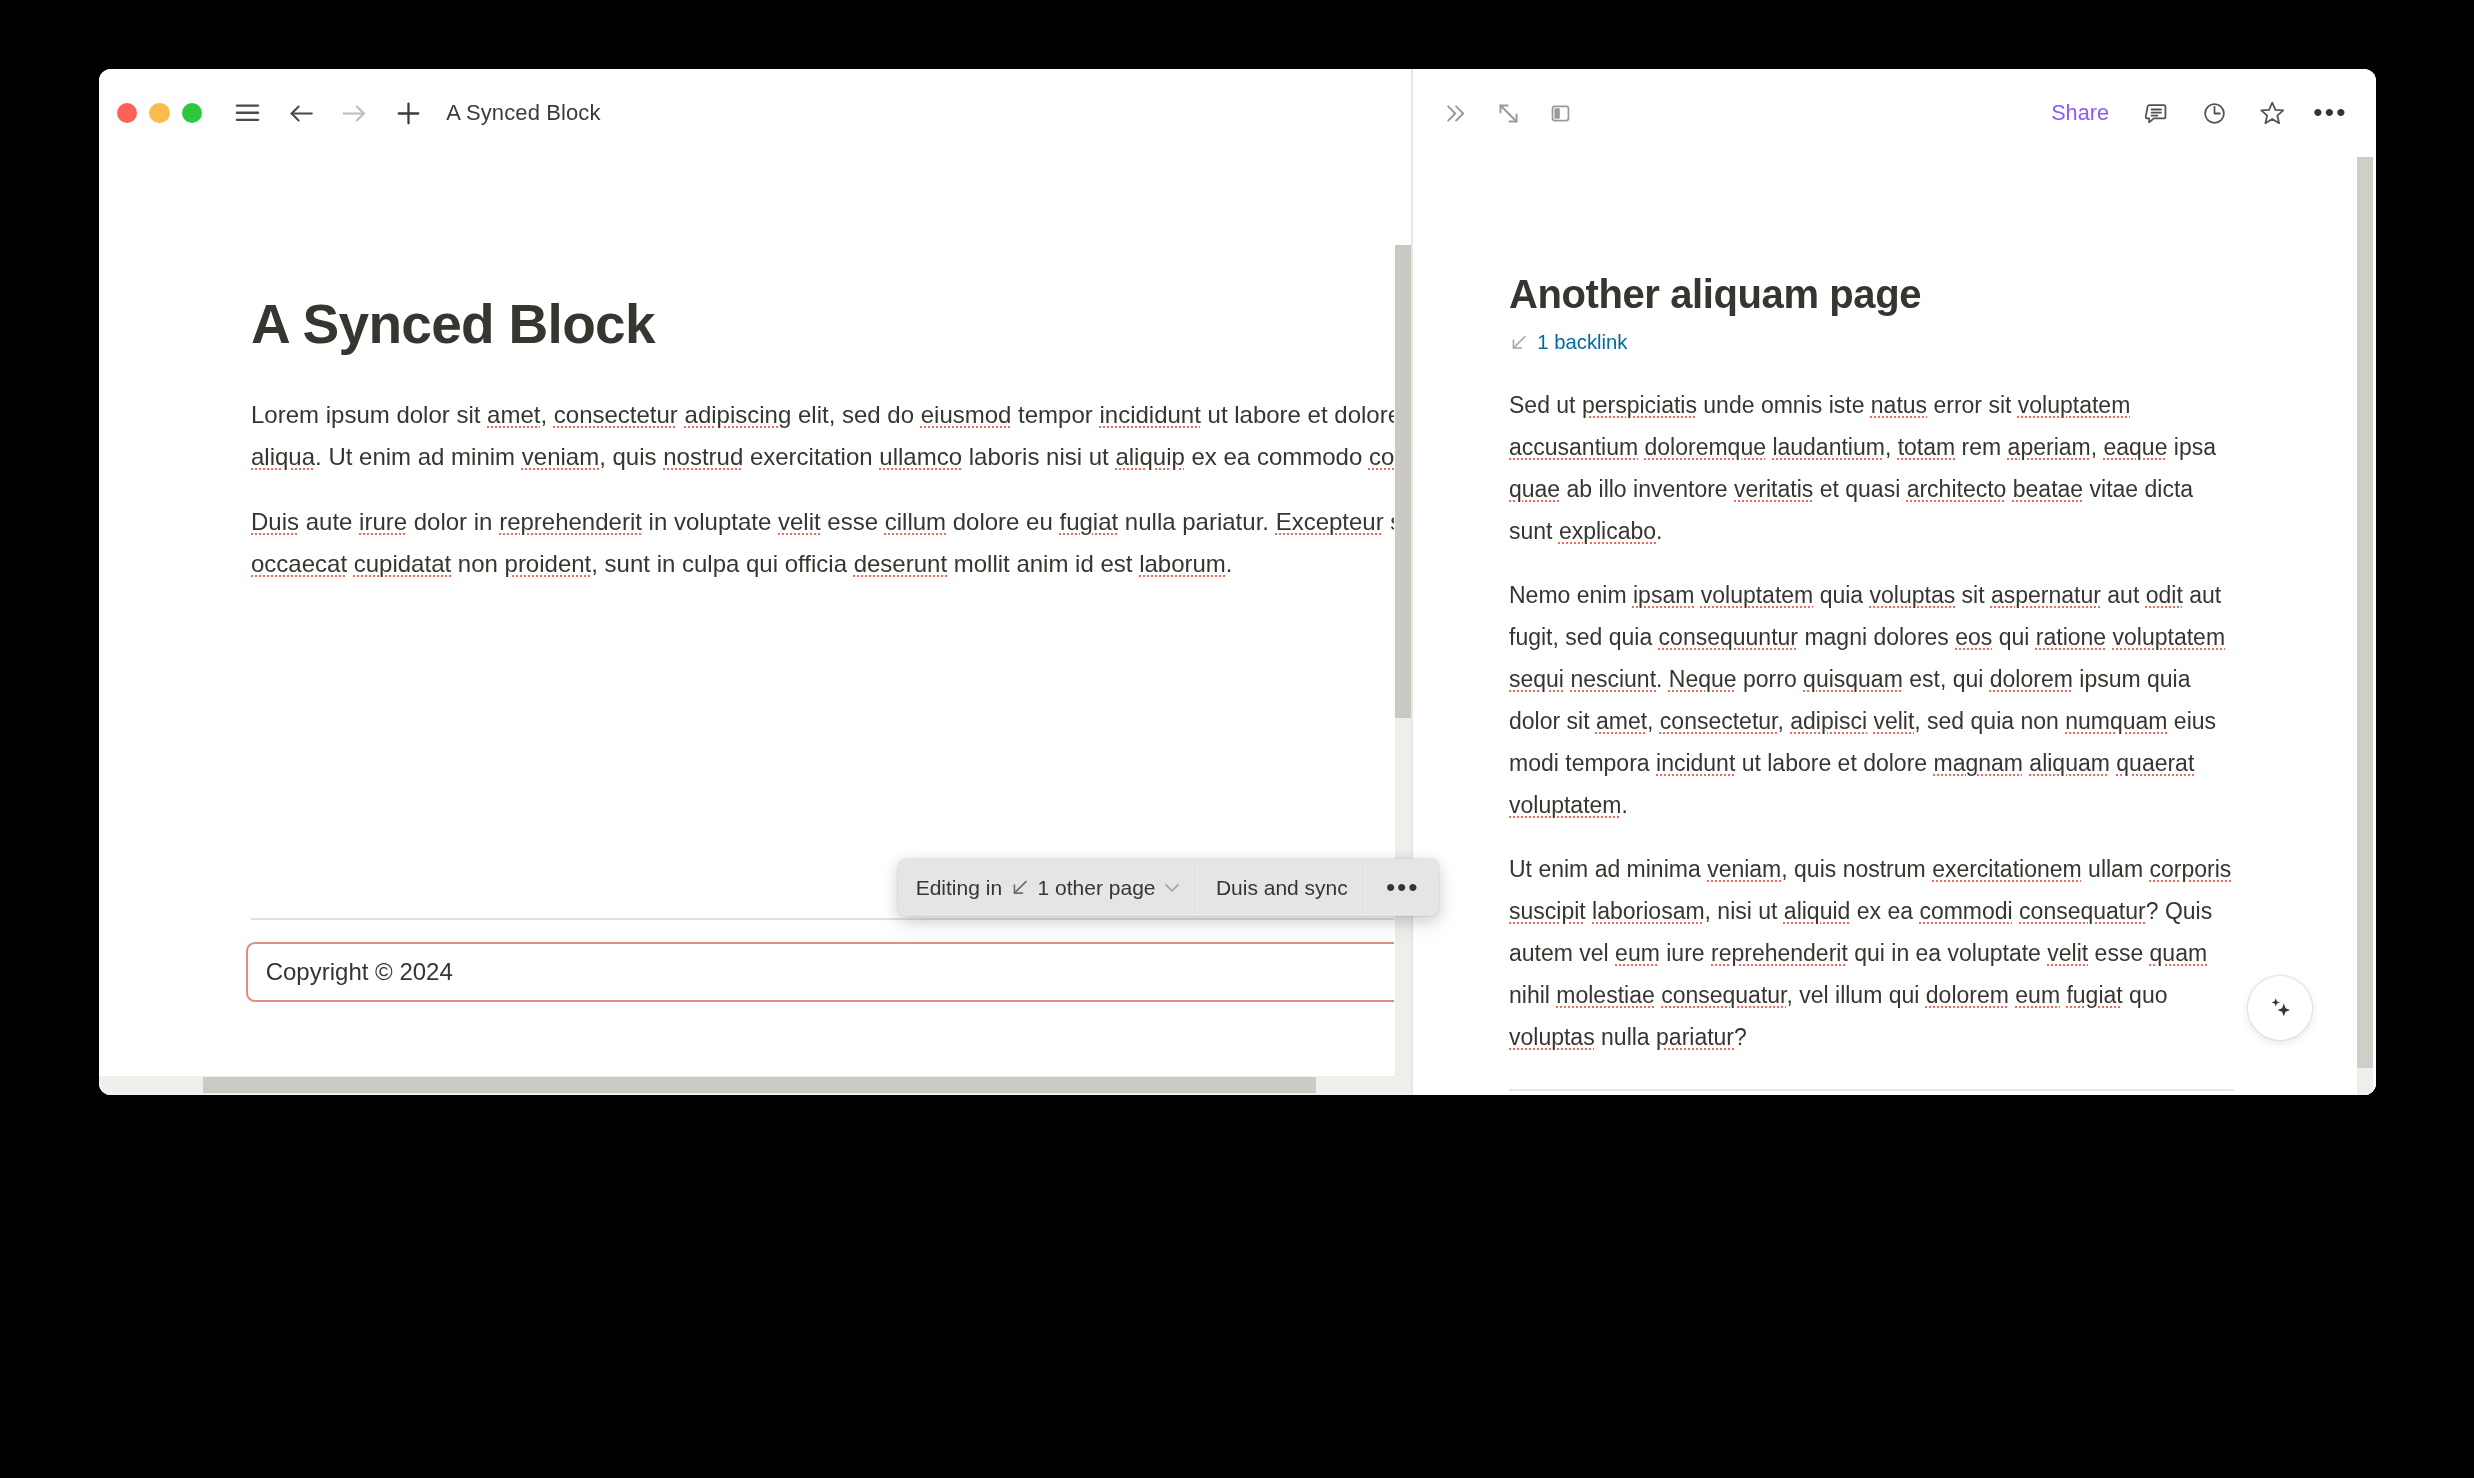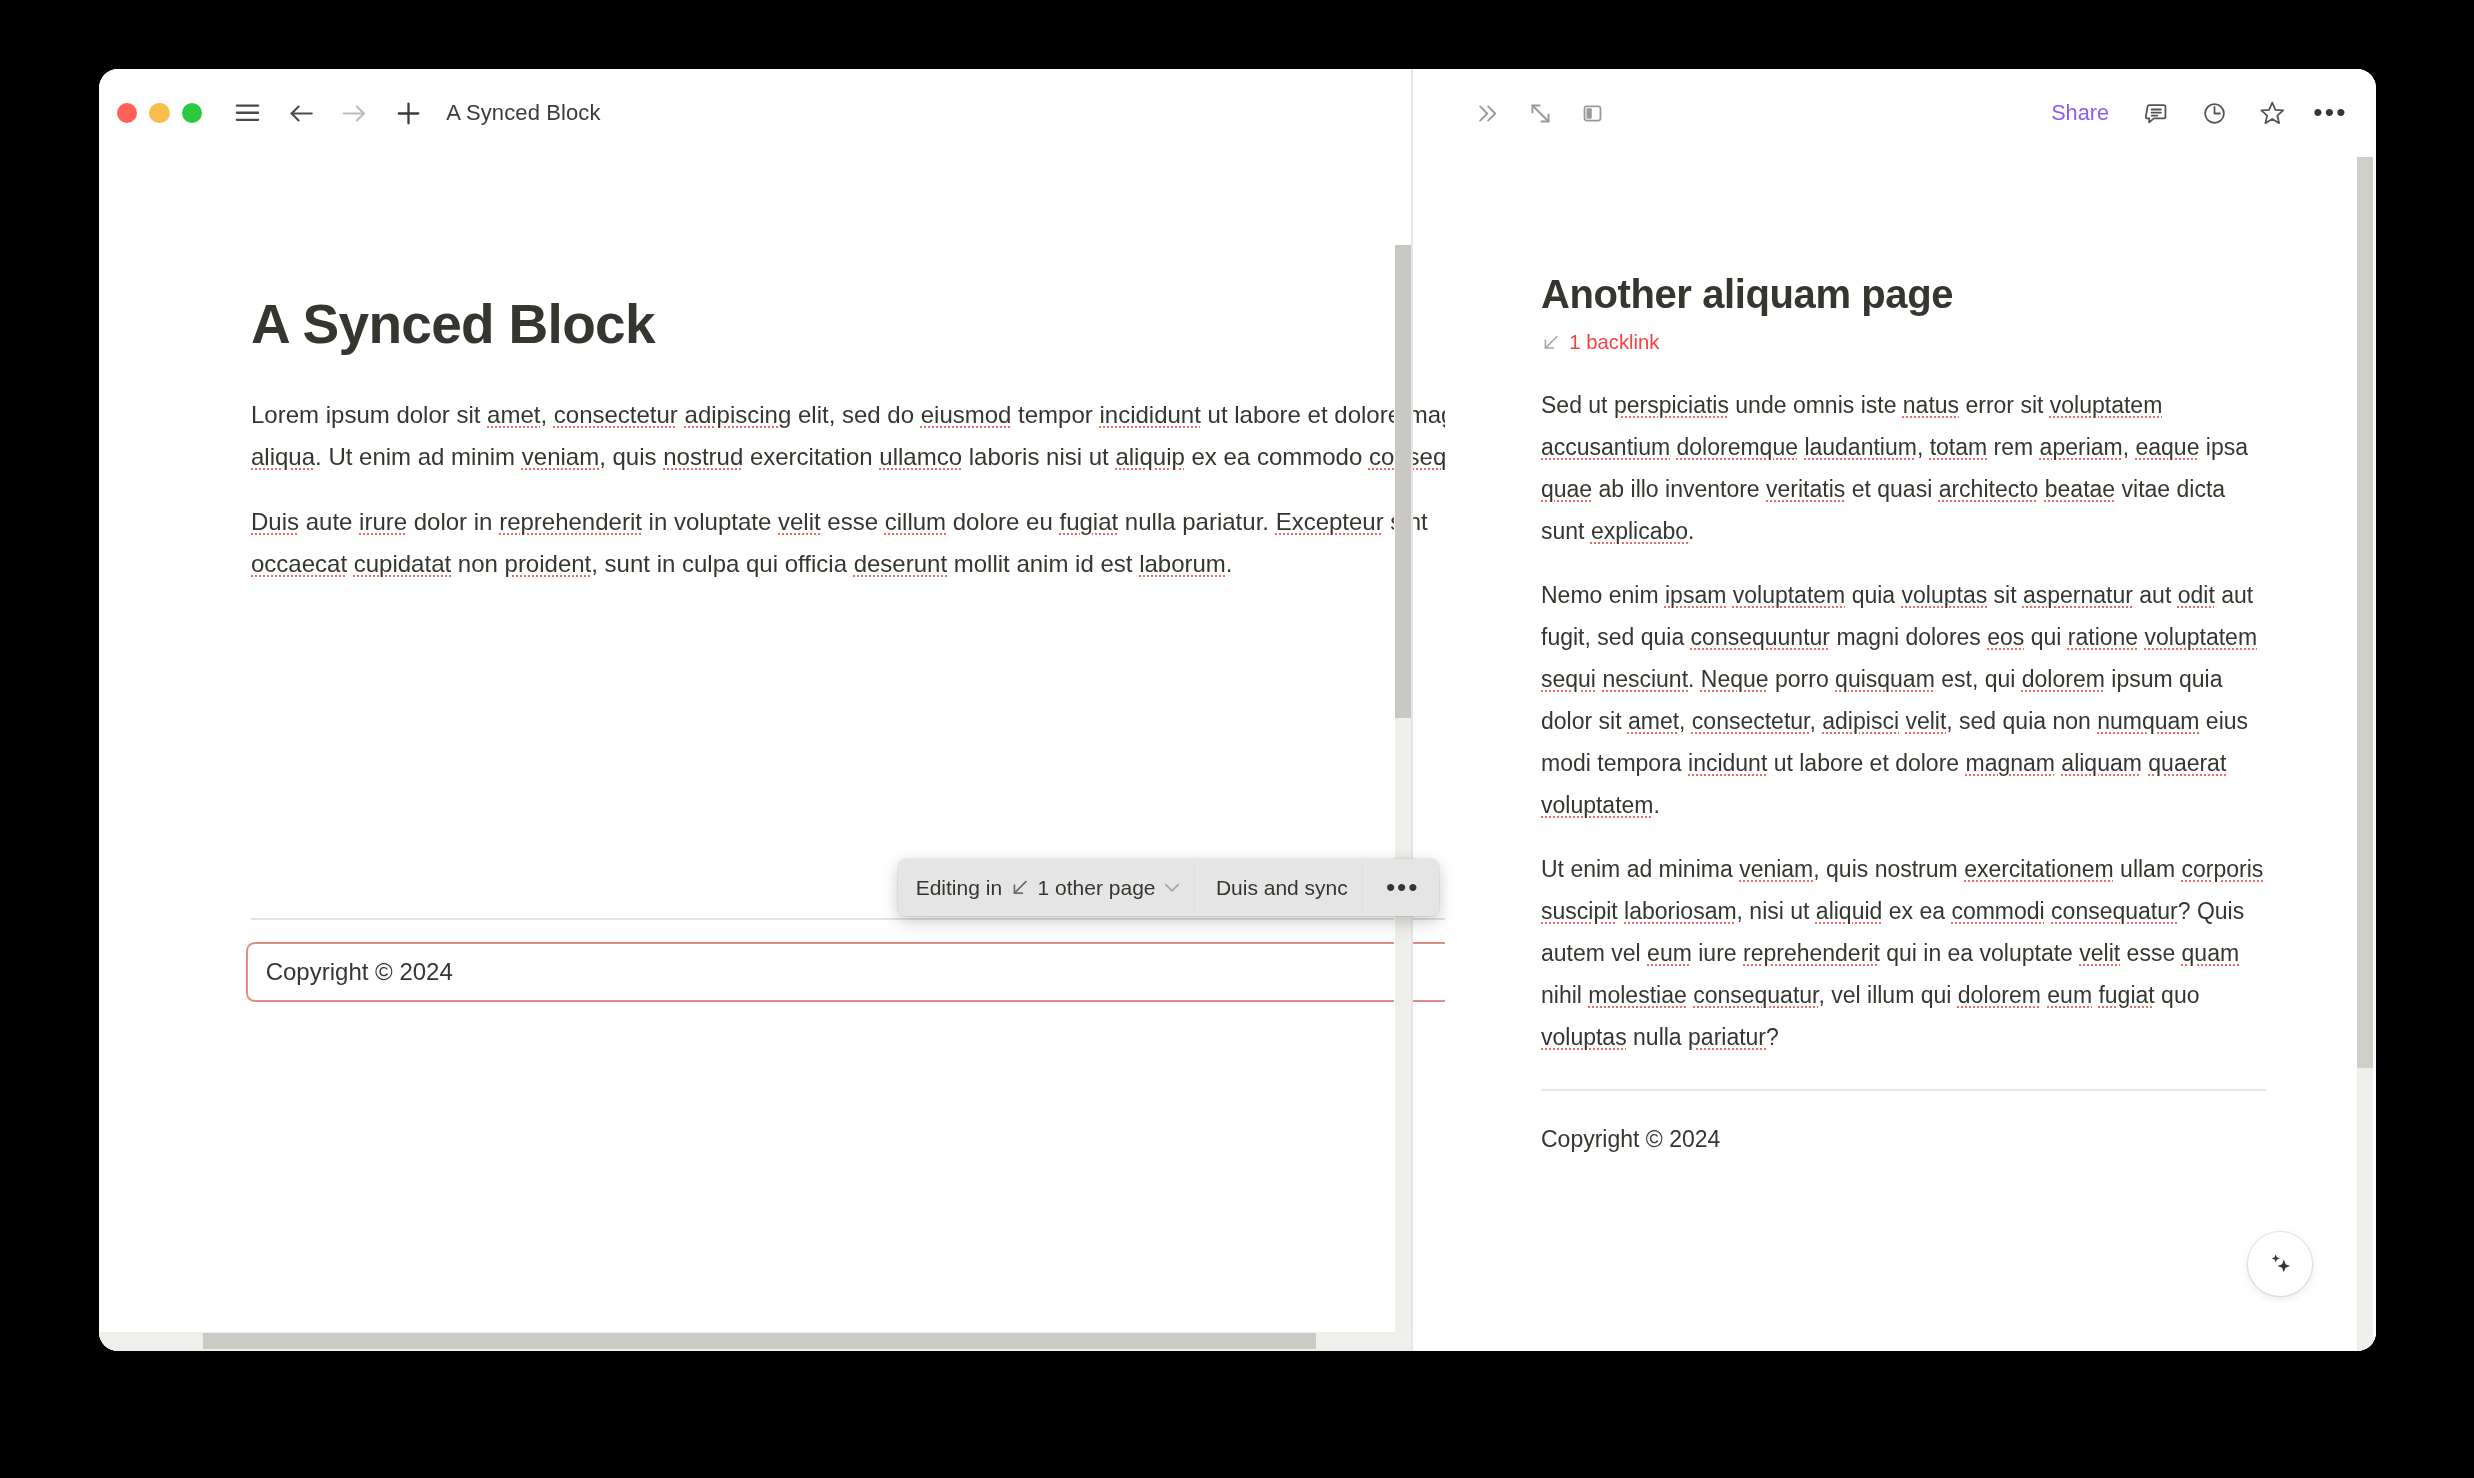--- a/index.html
+++ b/index.html
@@ -11,26 +11,25 @@
     font-family: "Liberation Sans", sans-serif;
     overflow: hidden;
   }
 
   
   #app-window {
     position: absolute;
     left: 99px;
     top: 69px;
     width: 2277px;
-    height: 1282px;
+    height: 1026px;
     background: #ffffff;
-    border-radius: 19px;
+    border-radius: 12px;
     overflow: hidden;
     display: flex;
-    gap: 32px;
   }
 
   
   #left-panel {
     position: relative;
     width: 1314px;
     height: 100%;
     background: #ffffff;
     flex: 0 0 auto;
   }
@@ -299,21 +298,21 @@
     letter-spacing: -0.4px;
     line-height: 1.12;
     margin-bottom: 14px;
   }
 
   #backlink-row {
     display: flex;
     align-items: center;
     gap: 8.8px;
     font-size: 20.3px;
-    color: #ef4444;
+    color: #0369a1;
     margin-bottom: 30px;
   }
   #backlink-icon { color: #a8a7a1; display: flex; align-items: center; }
 
   .rp-body {
     font-size: 23px;
     line-height: 42px;
     color: #37352f;
     margin-bottom: 22px;
   }

